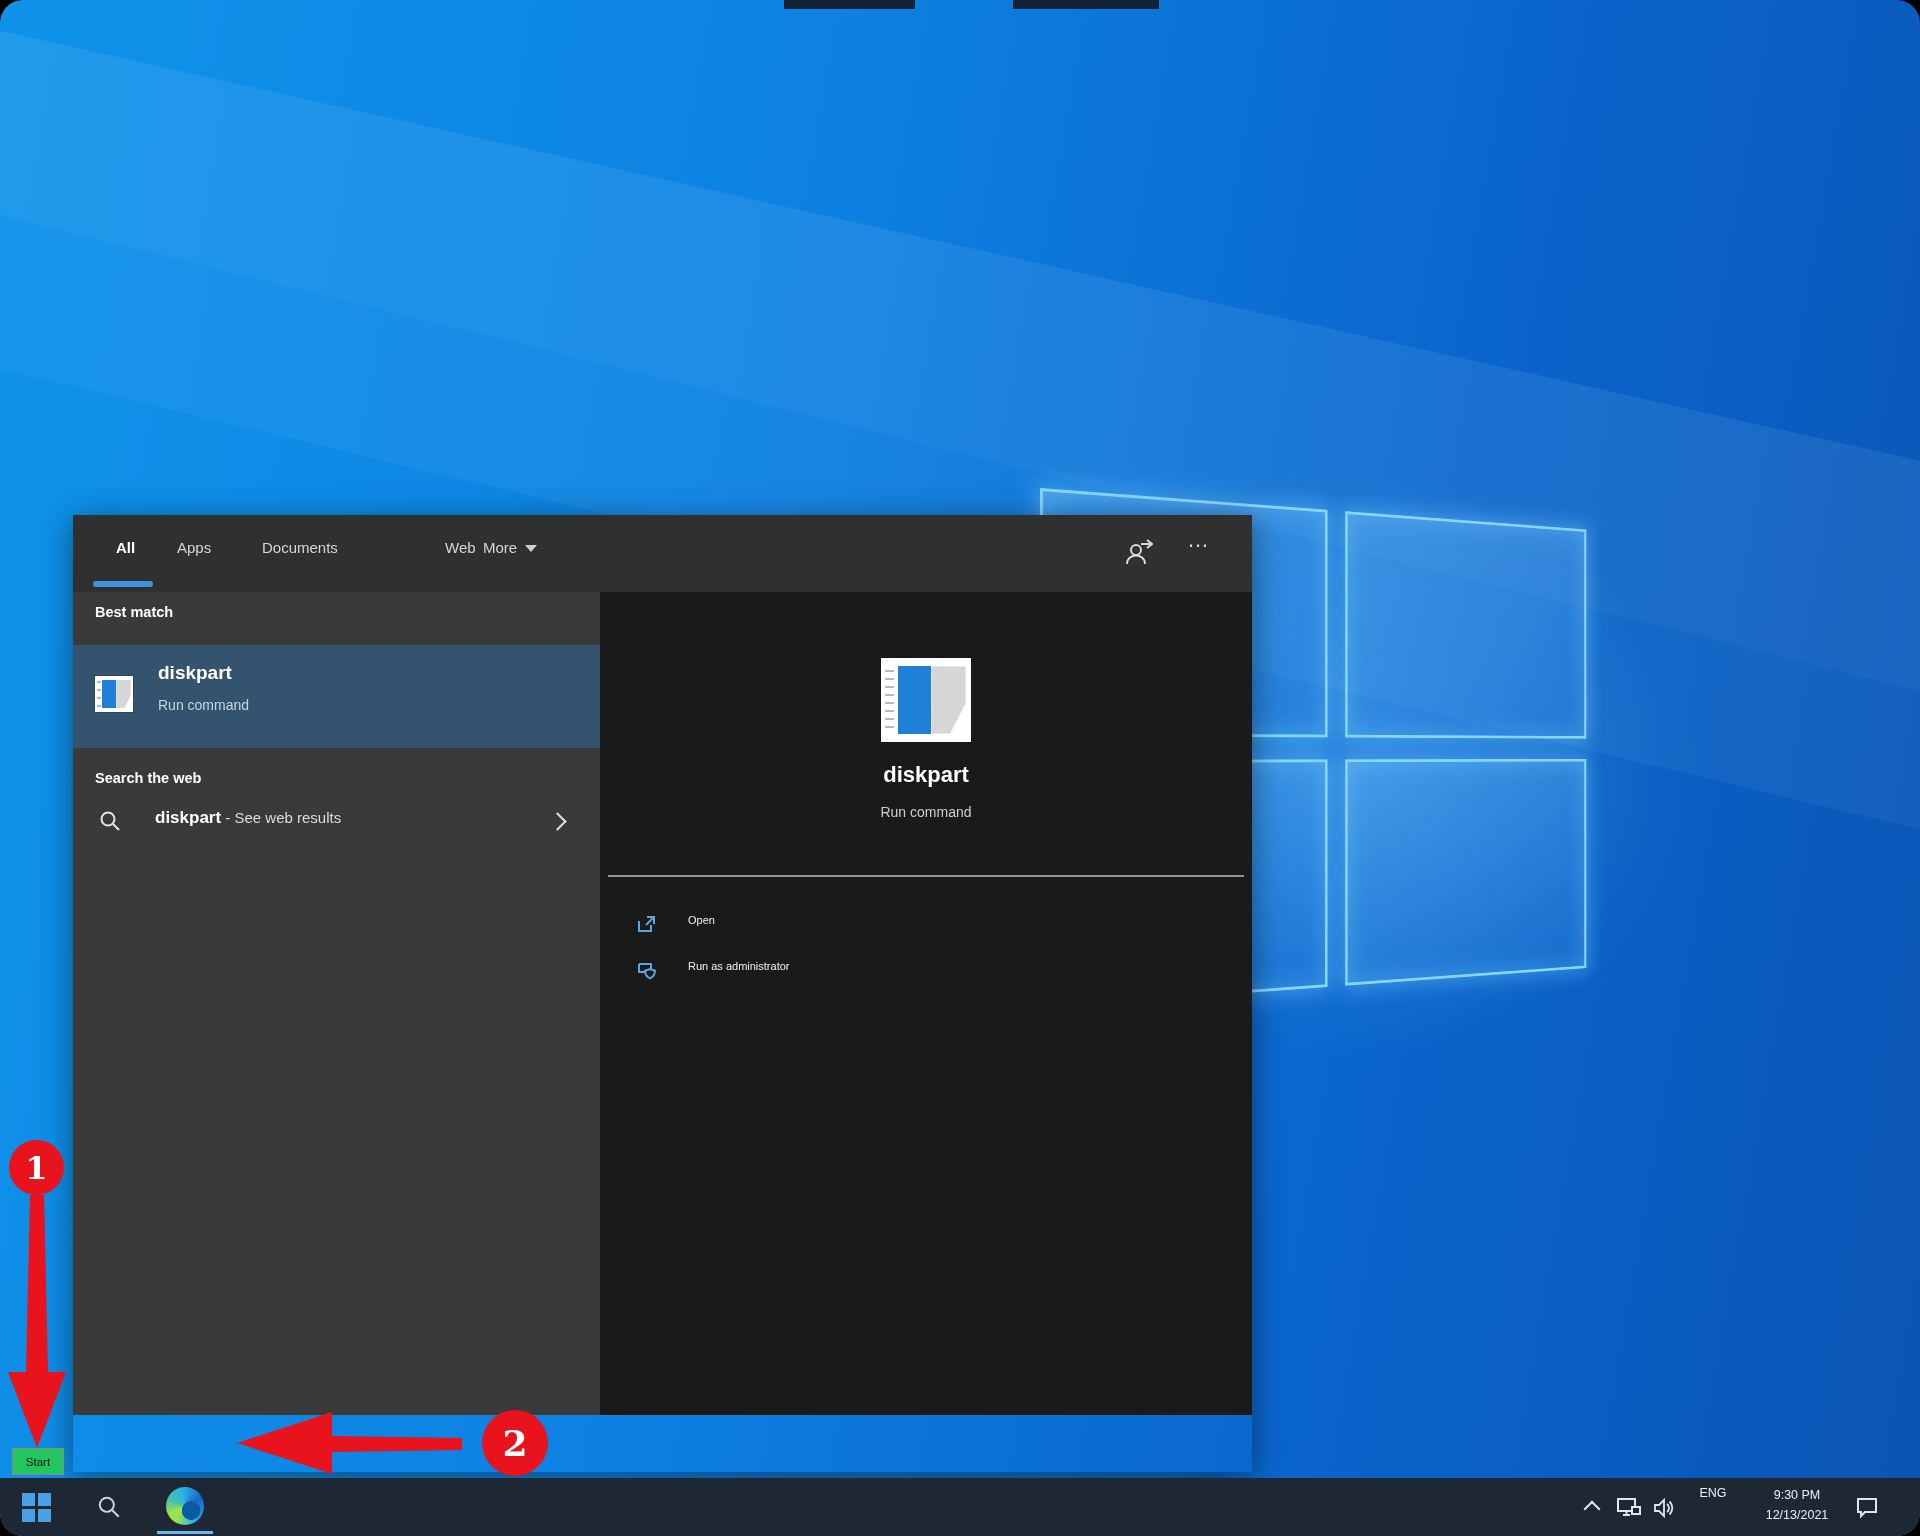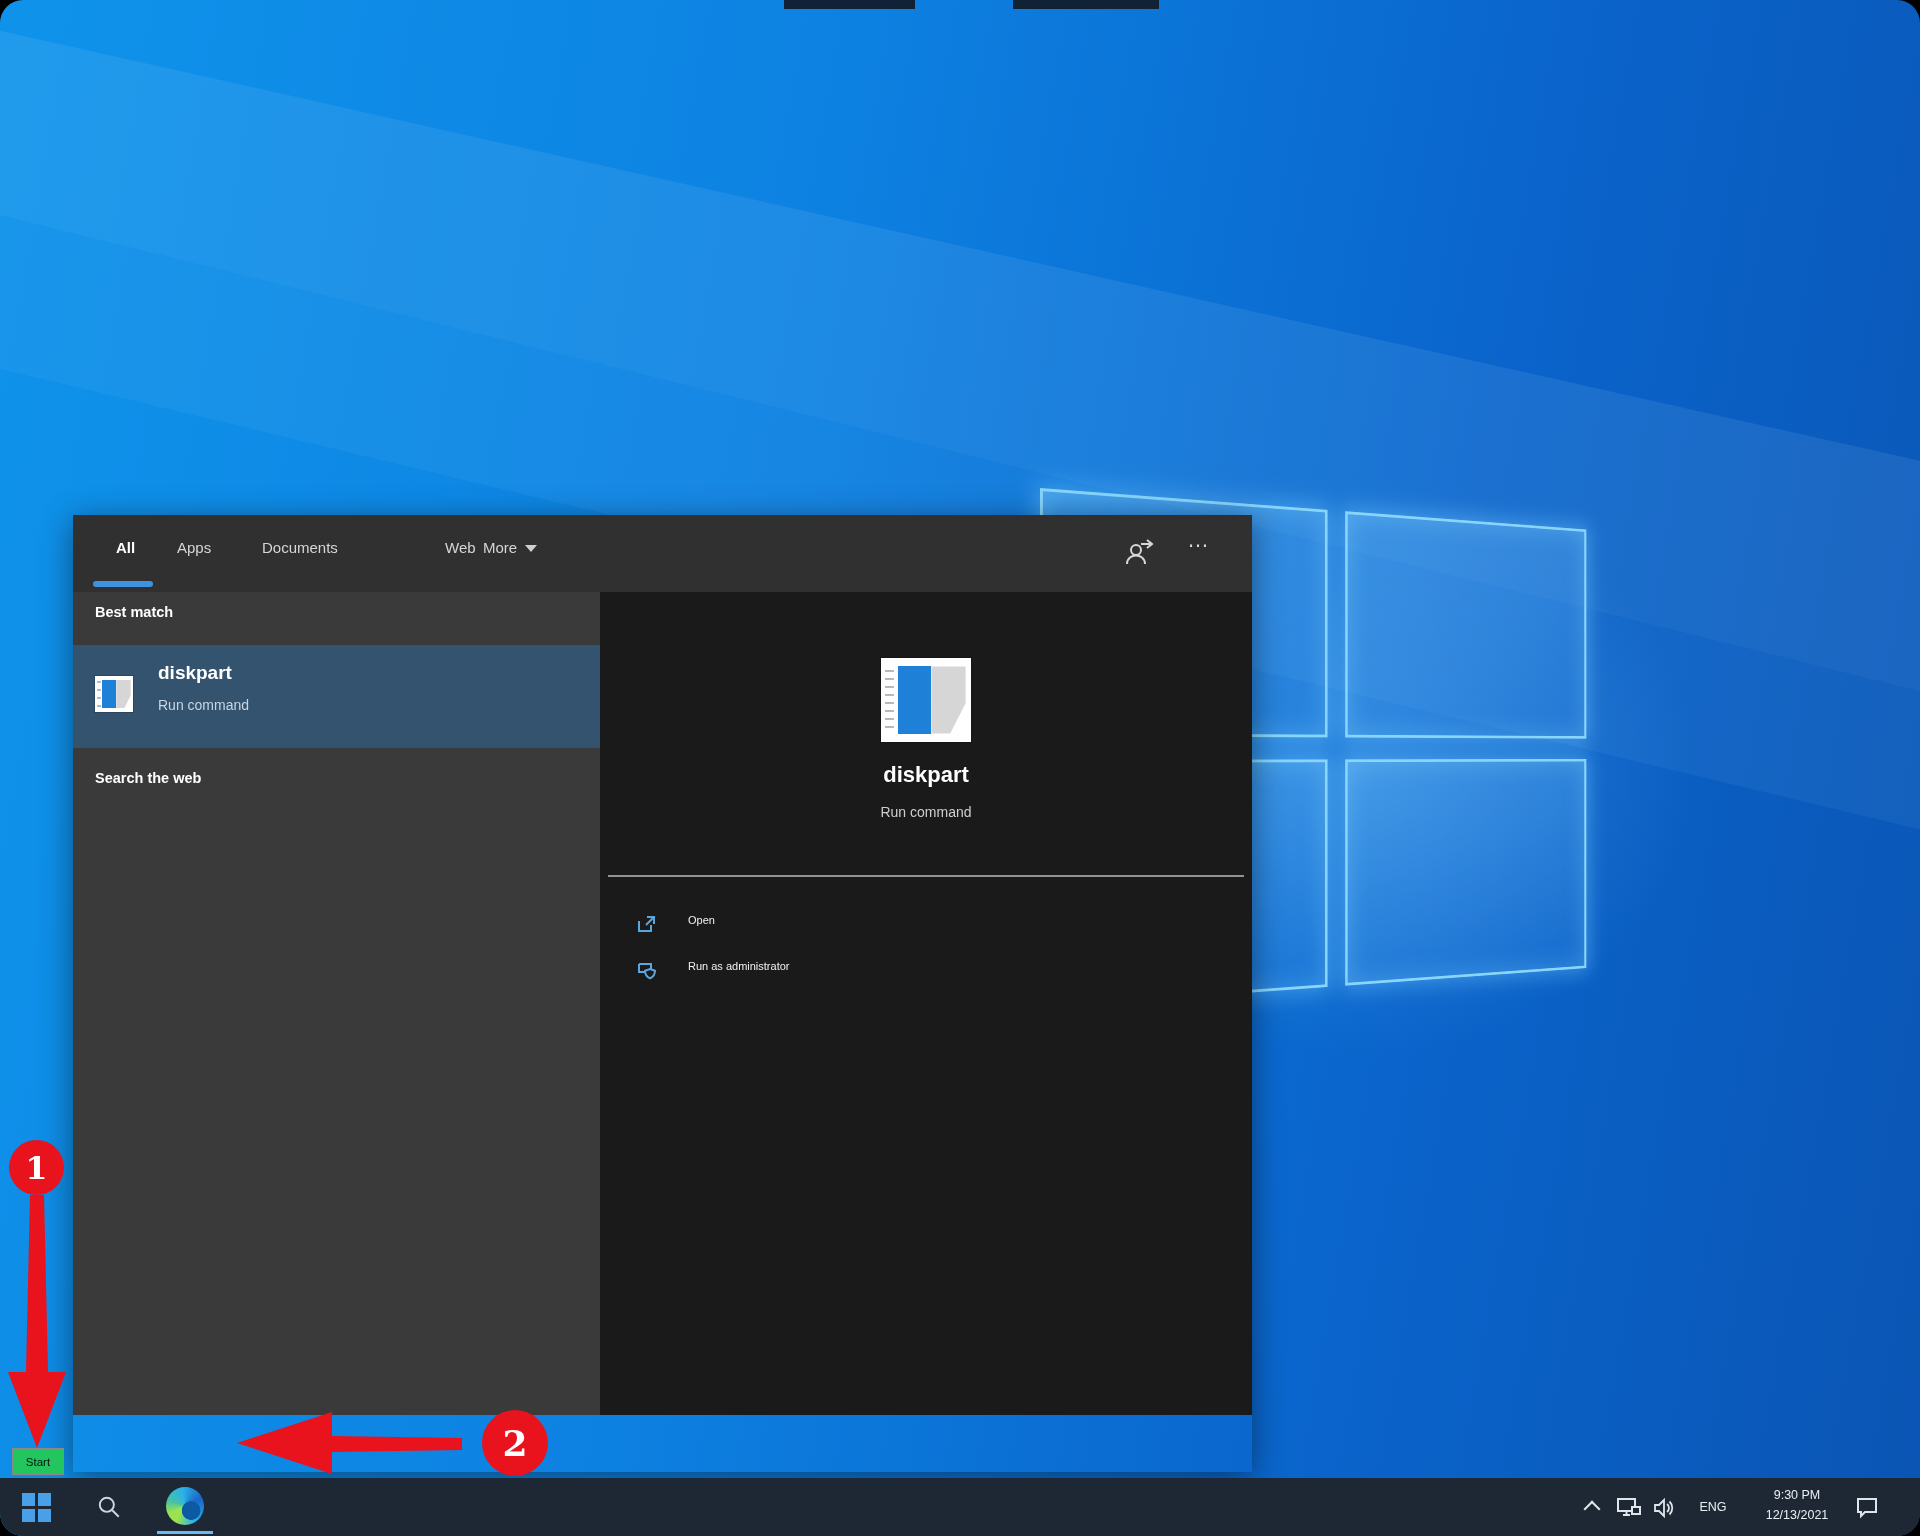--- a/index.html
+++ b/index.html
@@ -131,20 +131,30 @@
           <div class="di-lines"></div>
           <div class="di-blue"></div>
           <div class="di-gray"></div>
         </div>
         <div class="row-title">diskpart</div>
         <div class="row-sub">Run command</div>
       </div>
 
       <div class="section-label" style="top:178px;">Search the web</div>
 
+      <div id="web-row" class="abs">
+        <svg class="abs" style="left:25px;top:17px;" width="24" height="24" viewBox="0 0 24 24">
+          <circle cx="10" cy="10" r="6.5" fill="none" stroke="#e6e6e6" stroke-width="2"></circle>
+          <line x1="15" y1="15" x2="21" y2="21" stroke="#e6e6e6" stroke-width="2"></line>
+        </svg>
+        <div class="abs" style="left:82px;top:16px;">
+          <span class="web-query">diskpart</span><span class="web-suffix"> - See web results</span>
+        </div>
+        <div class="chev-right" style="left:478px;top:23px;"></div>
+      </div>
     </div>
 
     <div id="preview-pane" class="abs">
       <div class="diskpart-icon" style="left:281px;top:66px;width:90px;height:84px;">
         <div class="di-lines"></div>
         <div class="di-blue"></div>
         <div class="di-gray"></div>
       </div>
       <div id="pv-title" class="abs">diskpart</div>
       <div id="pv-sub" class="abs">Run command</div>
@@ -197,21 +207,21 @@
       <rect x="2" y="3" width="17" height="12" fill="none" stroke="#dfe5ea" stroke-width="2"></rect>
       <line x1="7" y1="19" x2="14" y2="19" stroke="#dfe5ea" stroke-width="2"></line>
       <line x1="10.5" y1="15" x2="10.5" y2="19" stroke="#dfe5ea" stroke-width="2"></line>
       <rect x="16" y="11" width="8" height="7" fill="#1d2834" stroke="#dfe5ea" stroke-width="2"></rect>
     </svg>
     <svg class="abs" style="left:1652px;top:18px;" width="24" height="24" viewBox="0 0 24 24">
       <polygon points="3,9 7,9 12,4 12,20 7,15 3,15" fill="none" stroke="#dfe5ea" stroke-width="1.8"></polygon>
       <path d="M15 8 a5 5 0 0 1 0 8" fill="none" stroke="#dfe5ea" stroke-width="1.8"></path>
       <path d="M17.5 5.5 a9 9 0 0 1 0 13" fill="none" stroke="#dfe5ea" stroke-width="1.8"></path>
     </svg>
-    <div class="tray-text" style="left:1690px;top:22px;width:46px;text-align:center;">ENG</div>
+    <div class="tray-text" style="left:1690px;top:8px;width:46px;text-align:center;">ENG</div>
     <div>
       <div class="tray-text" style="left:1752px;top:10px;width:90px;text-align:center;">9:30 PM</div>
       <div class="tray-text" style="left:1752px;top:30px;width:90px;text-align:center;">12/13/2021</div>
     </div>
     <svg class="abs" style="left:1854px;top:17px;" width="26" height="26" viewBox="0 0 26 26">
       <path d="M4 4 h18 v13 h-11 l-4 4 v-4 h-3 z" fill="none" stroke="#dfe5ea" stroke-width="2"></path>
     </svg>
   </div>
 
   <div id="tooltip-start" class="abs">Start</div>

